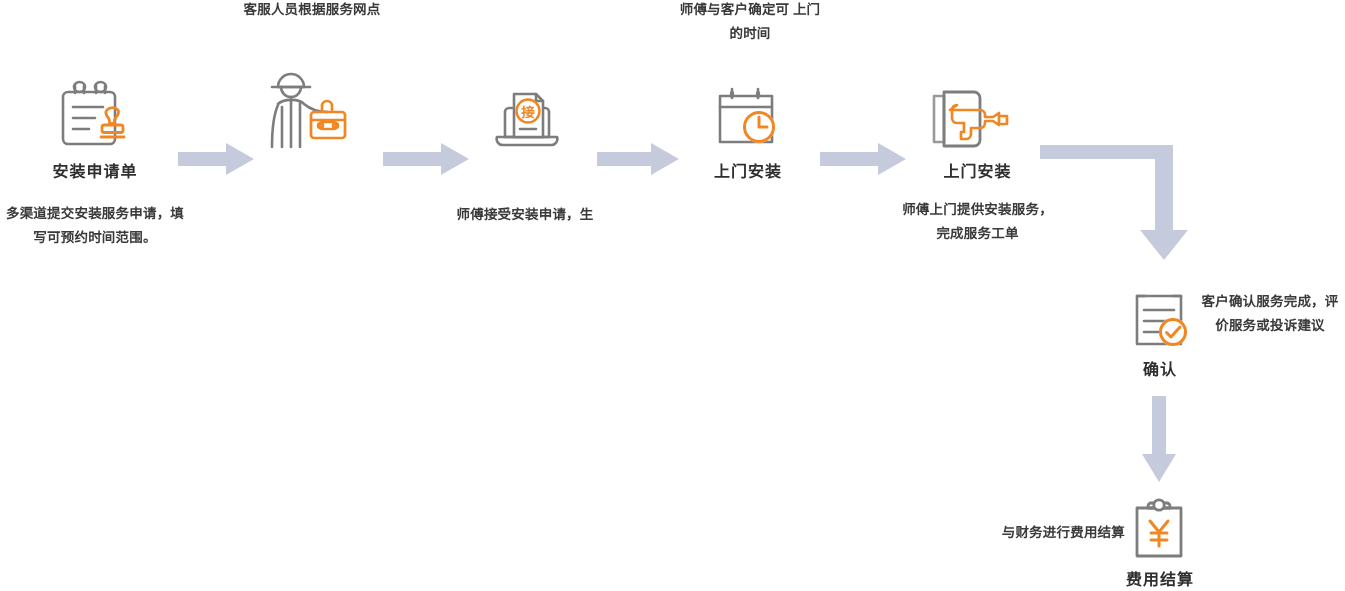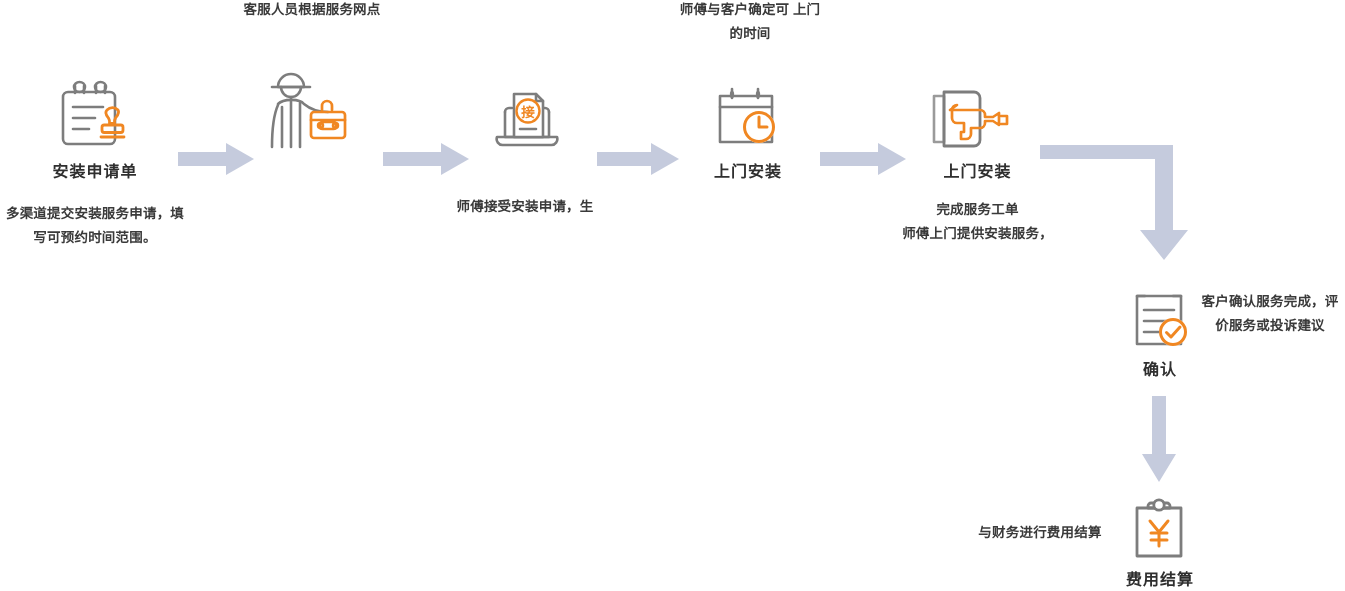--- a/index.html
+++ b/index.html
@@ -158,21 +158,21 @@
         <path d="M25 10 h22 l7 7 v36 h-29 z" fill="#ffffff"></path>
         <path d="M47 10 v7 h7"></path>
         <path d="M31 45 h16"></path>
       </g>
       <g fill="none" stroke="#F08722" stroke-width="2.4" stroke-linecap="round" stroke-linejoin="round">
         <circle cx="39" cy="27" r="11.5"></circle>
       </g>
       <text x="39" y="32.5" text-anchor="middle" font-family="'Liberation Sans', sans-serif" font-size="13.5" font-weight="700" fill="#F08722">接</text>
     </svg>
   </div>
-  <div class="node-desc" style="left:425px; top:196px; width:200px;font-family:Liberation Mono, monospace;">
+  <div class="node-desc" style="left:425px; top:203px; width:200px;">
     <div>师傅接受安装申请，生</div>
   </div>
 
   <div class="node-desc" style="left:655px; top:-2px; width:190px;">
     <div>师傅与客户确定可 上门</div>
     <div>的时间</div>
   </div>
   <div class="icon-box" style="left:714px; top:84px;">
     <svg width="72" height="66" viewBox="0 0 72 66" aria-hidden="true">
       <g fill="none" stroke="#7d7d7d" stroke-width="2.6" stroke-linecap="round" stroke-linejoin="round">
@@ -203,22 +203,22 @@
         <path d="M16 4 h30 a6 6 0 0 1 6 6 v42 a6 6 0 0 1 -6 6 h-30 z"></path>
       </g>
       <g fill="none" stroke="#F08722" stroke-width="2.7" stroke-linecap="round" stroke-linejoin="round">
         <path d="M22 22 h30 a5 5 0 0 1 5 5 v2 h8 l6 -4 v12 l-6 -4 h-8 v2 a5 5 0 0 1 -5 5 h-9 v6 a5 5 0 0 1 -5 5 h-5 v-7 h3 v-9 h-7 a5 5 0 0 1 -5 -5 v-8 a5 5 0 0 1 5 -5 z"></path>
         <path d="M73 28 h6 v8 h-6"></path>
       </g>
     </svg>
   </div>
   <div class="node-title" style="left:905px; top:162px; width:145px;">上门安装</div>
   <div class="node-desc" style="left:875px; top:198px; width:205px;">
+    <div>师傅上门提供安装服务，</div>
     <div>完成服务工单</div>
-    <div>师傅上门提供安装服务，</div>
   </div>
 
   <div class="icon-box" style="left:1131px; top:288px;">
     <svg width="62" height="62" viewBox="0 0 62 62" aria-hidden="true">
       <g fill="none" stroke="#7d7d7d" stroke-width="2.6" stroke-linecap="round" stroke-linejoin="round">
         <path d="M6 8 h44 v48 h-44 z"></path>
         <path d="M6 8 h8"></path>
           <path d="M42 8 h8"></path>
         <path d="M13 22 h30"></path>
         <path d="M13 33 h30"></path>
@@ -246,17 +246,17 @@
       </g>
       <g fill="none" stroke="#F08722" stroke-width="3" stroke-linecap="round" stroke-linejoin="round">
         <path d="M19 22 l9 11 l9 -11"></path>
         <path d="M20 34 h16"></path>
         <path d="M20 41 h16"></path>
         <path d="M28 33 v14"></path>
       </g>
     </svg>
   </div>
   <div class="node-title" style="left:1095px; top:570px; width:130px;">费用结算</div>
-  <div class="node-desc" style="left:955px; top:521px; width:170px; text-align:center;">
+  <div class="node-desc" style="left:955px; top:521px; width:170px; text-align:right;">
     <div>与财务进行费用结算</div>
   </div>
 
 </div>
 
 </body></html>

